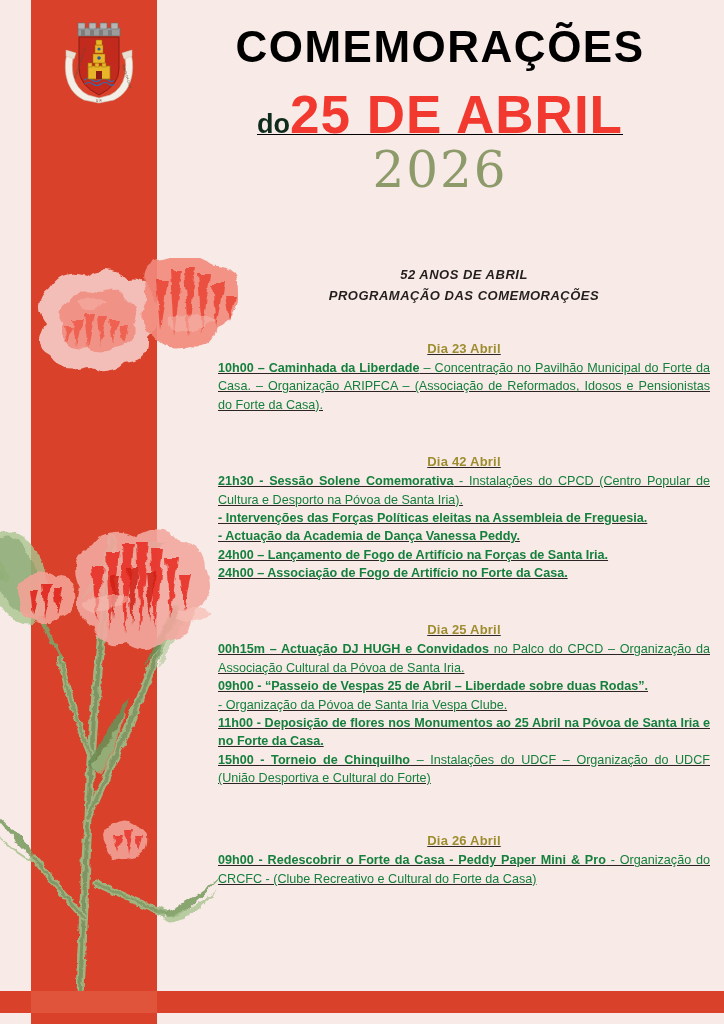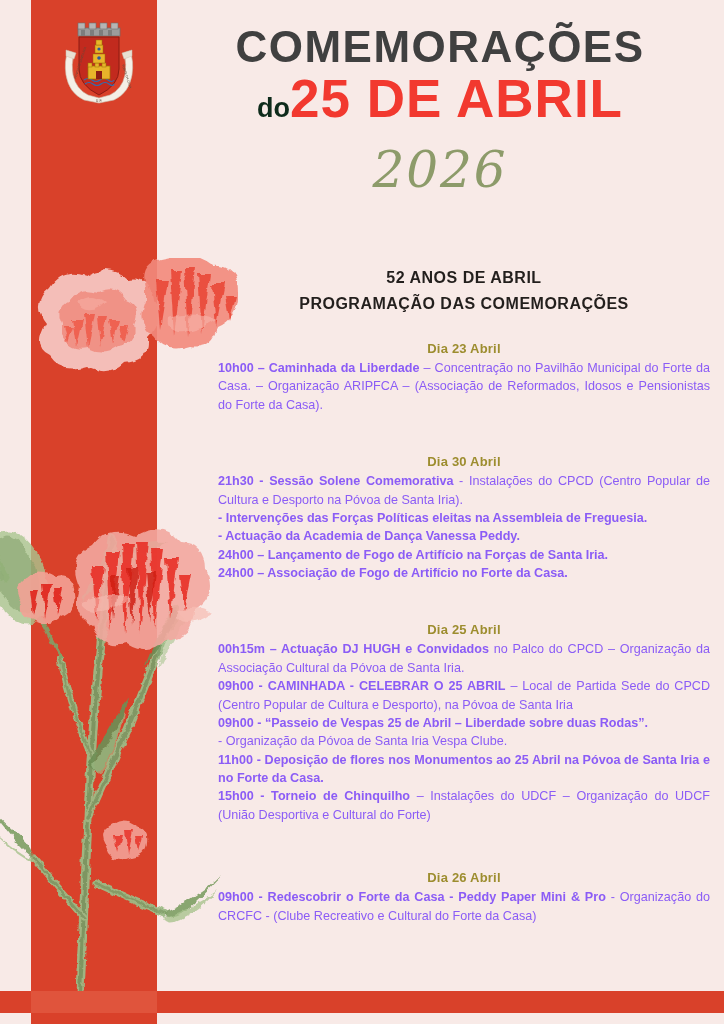--- a/index.html
+++ b/index.html
@@ -71,97 +71,98 @@
     left:170px; top:24px;
     width:540px;
     z-index:5;
     text-align:center;
   }
   .t-line1{
     font-family:"Liberation Sans", sans-serif;
     font-size:44px;
     font-weight:bold;
     letter-spacing:1.5px;
-    color:#404040;
+    color:#000000;
     line-height:1.04;
     white-space:nowrap;
   }
   .t-line2{
-    margin-top:2px;
+    margin-top:18px;
     line-height:1.0;
     white-space:nowrap;
+    text-decoration:underline;
   }
   .t-do{
     font-family:"Liberation Sans", sans-serif;
     font-size:27px;
     font-weight:bold;
     color:#0e2b1b;
     vertical-align:baseline;
     letter-spacing:0px;
   }
   .t-25{
     font-family:"Liberation Sans", sans-serif;
     font-size:53px;
     font-weight:bold;
     color:#f2392f;
     letter-spacing:1px;
     vertical-align:baseline;
   }
   .t-year{
     display:block;
-    margin-top:20px;
+    margin-top:4px;
     font-family:"DejaVu Serif", serif;
-    font-style:italic;
     font-weight:400;
     font-size:50px;
     color:#8d9b6a;
     letter-spacing:2px;
     line-height:1.0;
   }
 
   
   .subhead{
     position:absolute;
     left:218px; top:265px;
     width:492px;
     z-index:5;
     text-align:center;
     color:#231f1d;
   }
   .subhead .sh-line{
-    font-size:16px;
+    font-size:13px;
     font-weight:bold;
     letter-spacing:0.5px;
     line-height:1.6;
+    font-style:italic;
   }
 
   
   .programme{
     position:absolute;
     left:218px; top:335px;
     width:492px;
     z-index:5;
     color:#2c2523;
   }
-  .day-block{ margin-bottom:10px; }
+  .day-block{ margin-bottom:10px;text-decoration:underline; }
   .day-title{
     text-align:center;
     font-size:13px;
     font-weight:bold;
     color:#9d8d2f;
     letter-spacing:0.2px;
     margin-bottom:3px;
     margin-top:6px;
   }
   .entry{
     font-size:12.6px;
     line-height:1.46;
     text-align:justify;
     text-justify:inter-word;
-    color:#8b5cf6;
+    color:#15803d;
     margin:0;
   }
   .entry b{ font-weight:bold; }
   .spacer-md{ height:24px; }
   .spacer-lg{ height:30px; }
 </style>
 </head>
 <body>
 
 <div id="poster">
@@ -356,21 +357,21 @@
     <div class="day-block">
       <div class="day-title">Dia 23 Abril</div>
       <p class="entry">
         <b>10h00 – Caminhada da Liberdade</b><span> – Concentração no Pavilhão Municipal do Forte da Casa. – Organização ARIPFCA – (Associação de Reformados, Idosos e Pensionistas do Forte da Casa).</span>
       </p>
     </div>
 
     <div class="spacer-md"></div>
 
     <div class="day-block">
-      <div class="day-title">Dia 30 Abril</div>
+      <div class="day-title">Dia 42 Abril</div>
       <p class="entry">
         <b>21h30 - Sessão Solene Comemorativa</b><span> - Instalações do CPCD (Centro Popular de Cultura e Desporto na Póvoa de Santa Iria).</span>
       </p>
       <p class="entry">
         <b>- Intervenções das Forças Políticas eleitas na Assembleia de Freguesia.</b><span></span>
       </p>
       <p class="entry">
         <b>- Actuação da Academia de Dança Vanessa Peddy.</b><span></span>
       </p>
       <p class="entry">
@@ -382,23 +383,20 @@
     </div>
 
     <div class="spacer-md"></div>
 
     <div class="day-block">
       <div class="day-title">Dia 25 Abril</div>
       <p class="entry">
         <b>00h15m – Actuação DJ HUGH e Convidados</b><span> no Palco do CPCD – Organização da Associação Cultural da Póvoa de Santa Iria.</span>
       </p>
       <p class="entry">
-        <b>09h00 - CAMINHADA - CELEBRAR O 25 ABRIL</b><span> – Local de Partida Sede do CPCD (Centro Popular de Cultura e Desporto), na Póvoa de Santa Iria</span>
-      </p>
-      <p class="entry">
         <b>09h00 - “Passeio de Vespas 25 de Abril – Liberdade sobre duas Rodas”.</b><span></span>
       </p>
       <p class="entry">
         <b></b><span>- Organização da Póvoa de Santa Iria Vespa Clube.</span>
       </p>
       <p class="entry">
         <b>11h00 - Deposição de flores nos Monumentos ao 25 Abril na Póvoa de Santa Iria e no Forte da Casa.</b><span></span>
       </p>
       <p class="entry">
         <b>15h00 - Torneio de Chinquilho</b><span> – Instalações do UDCF – Organização do UDCF (União Desportiva e Cultural do Forte)</span>

